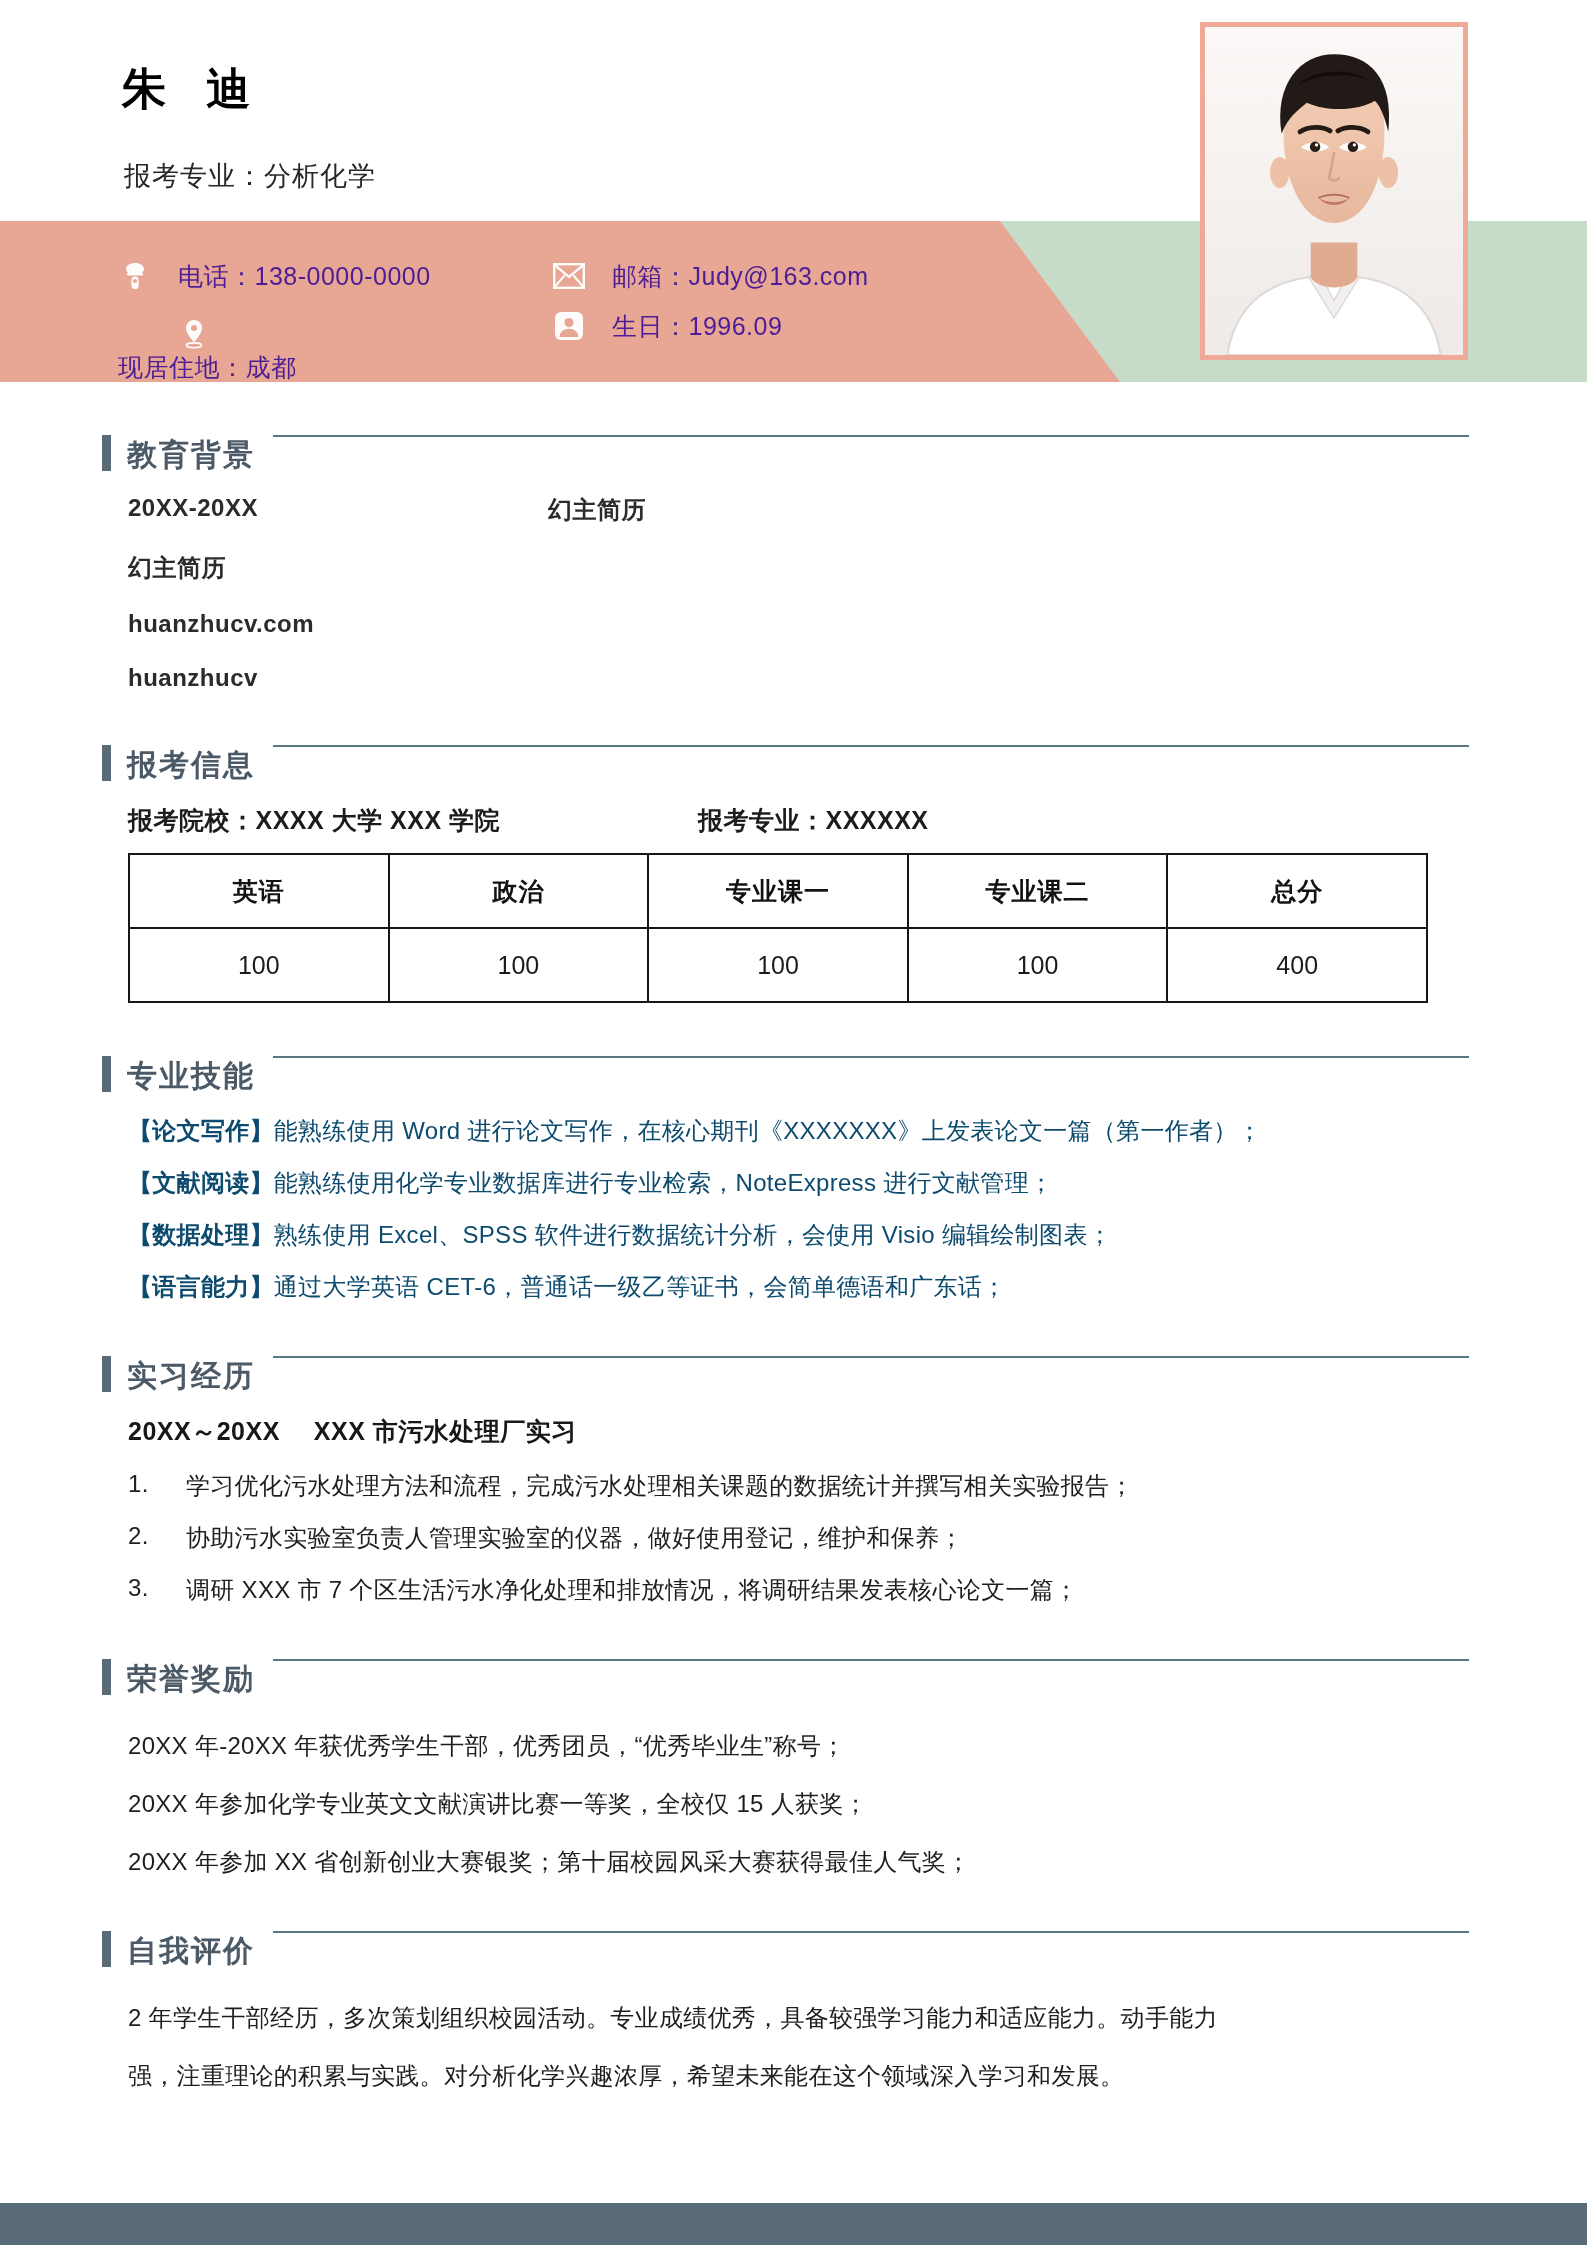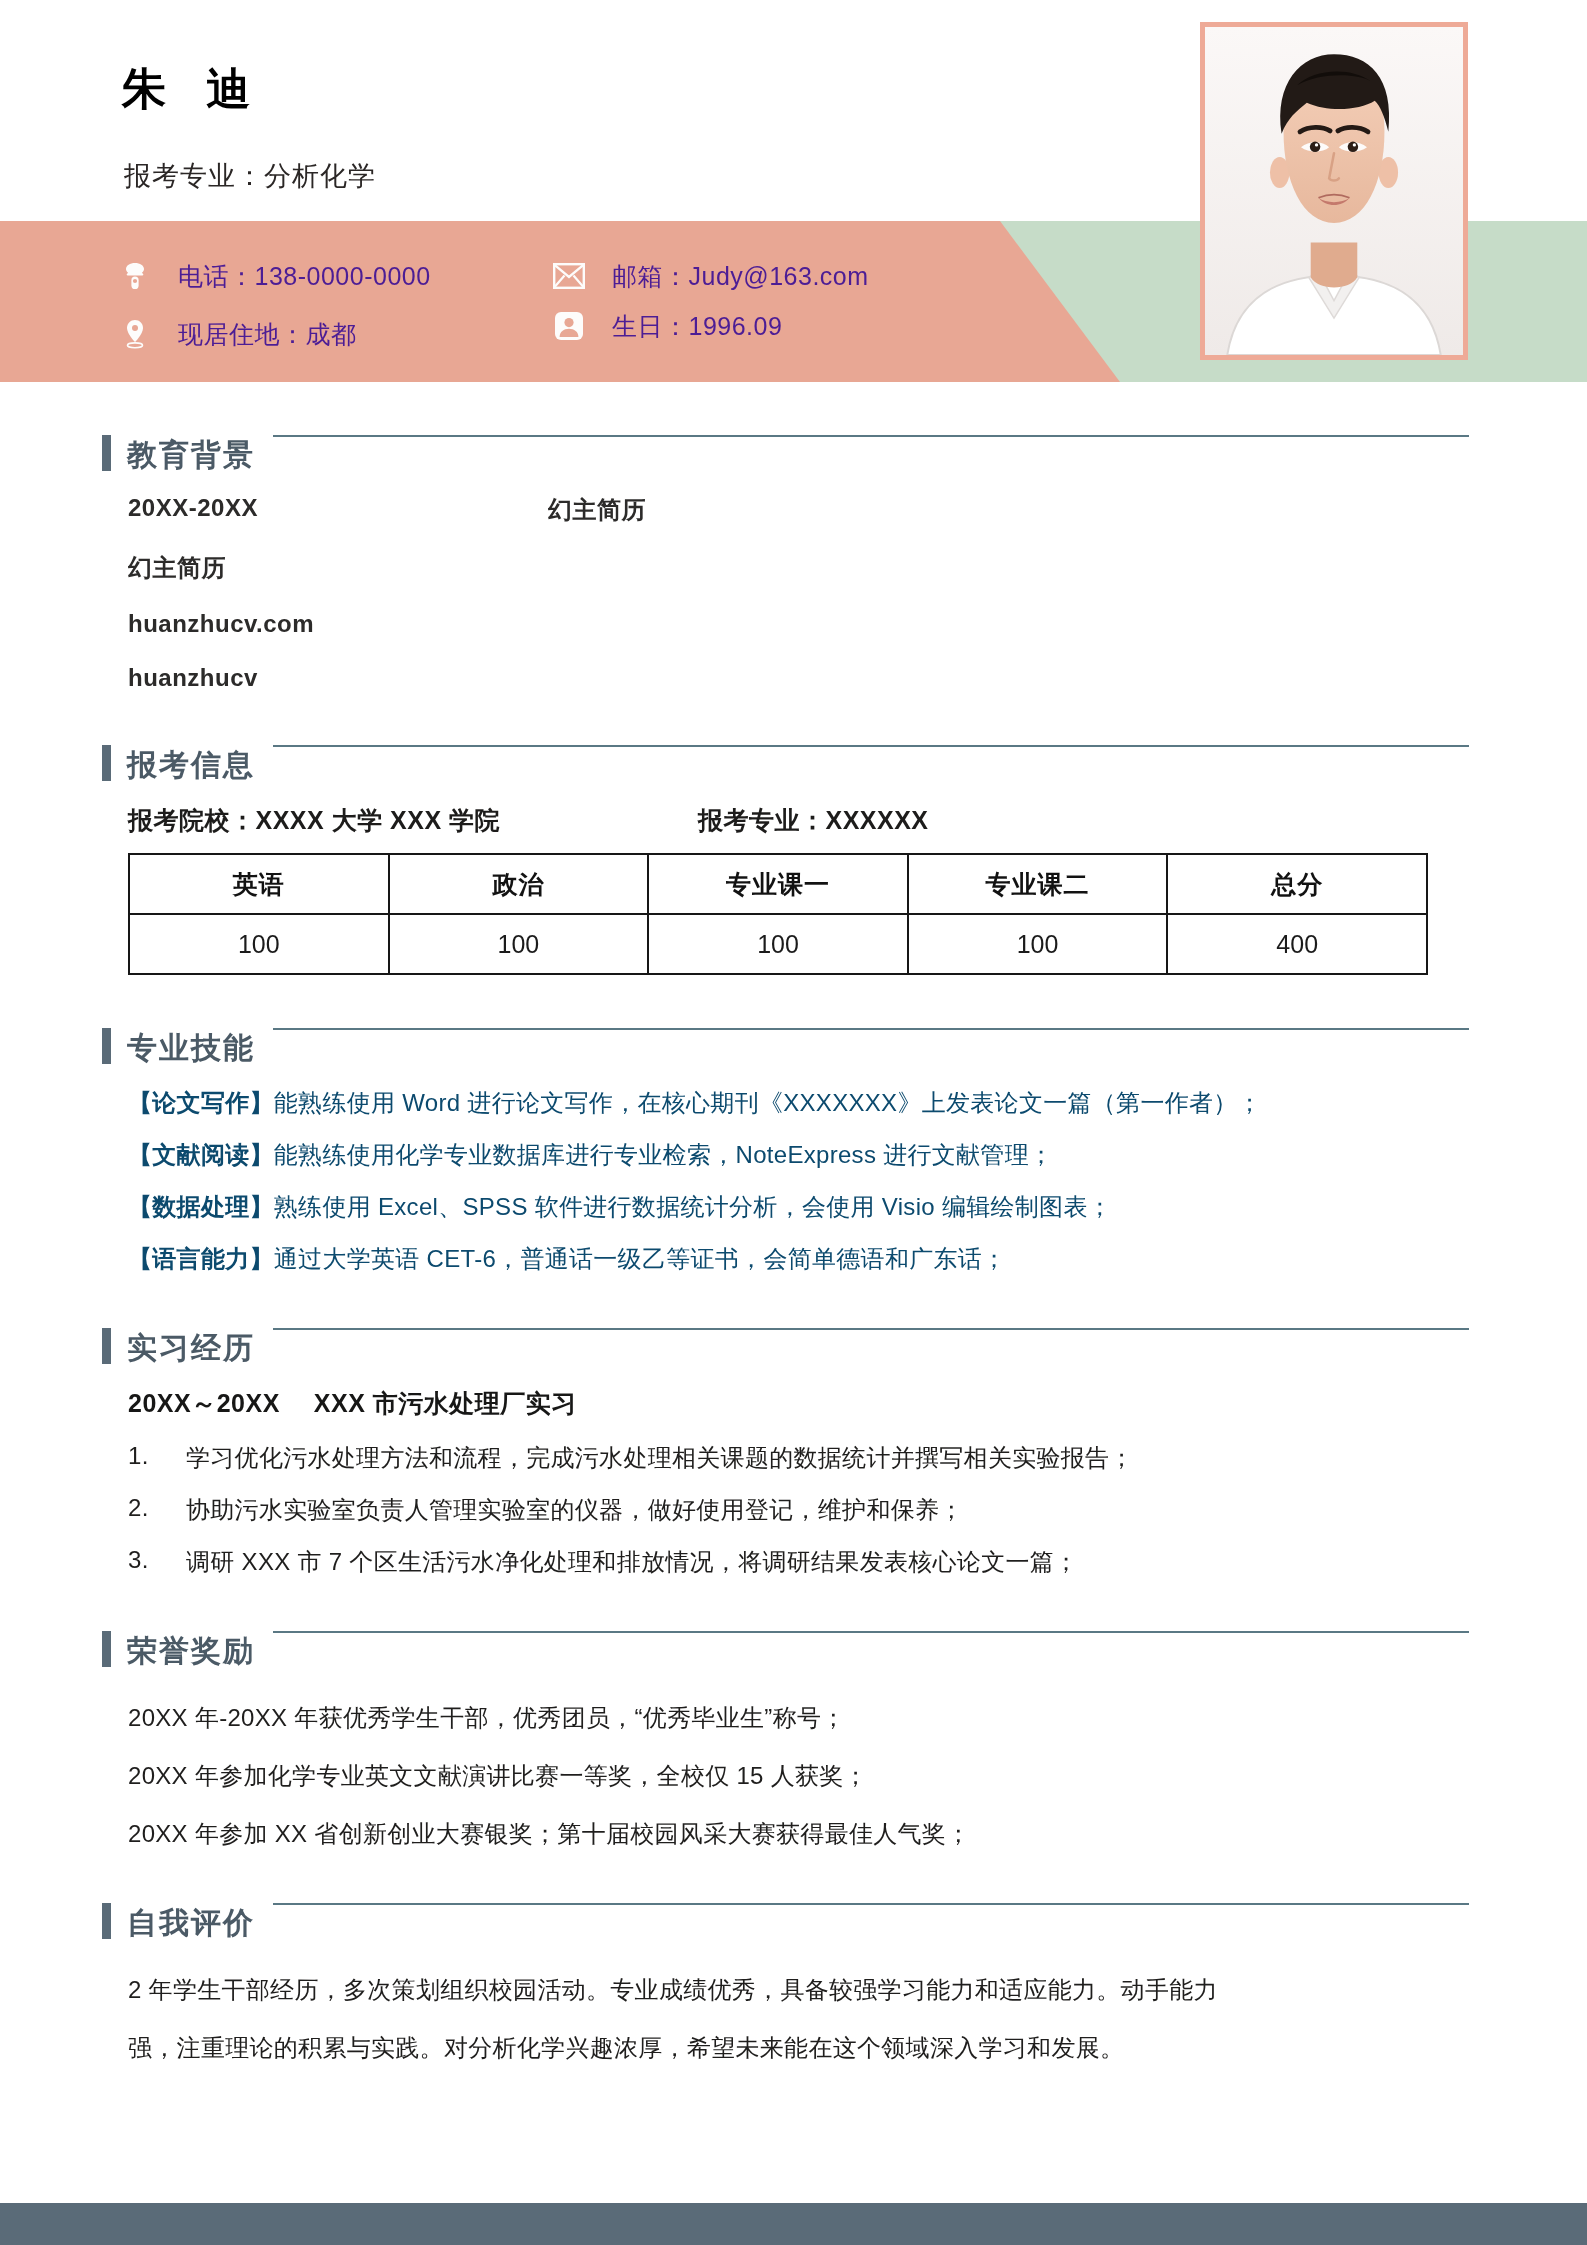--- a/index.html
+++ b/index.html
@@ -64,21 +64,21 @@
     flex:0 0 34px;
   }
   .c-item .ic svg { display:block; }
   .c-txt {
     font-size:25px;
     color:#4c1d95;
     letter-spacing:0.5px;
     white-space:nowrap;
   }
   .c-phone { left:118px; top:38px; }
-  .c-addr  { left:118px; top:96px; }
+  .c-addr  { left:118px; top:96px;flex-direction:column; }
   .c-mail  { left:552px; top:38px; }
   .c-bday  { left:552px; top:88px; }
 
   
   .photo-frame {
     position:absolute;
     left:1200px; top:22px;
     width:268px; height:338px;
     border:5px solid #eeaa97;
     background:#f7f3f1;
@@ -147,21 +147,21 @@
     font-size:25px; font-weight:700; color:#1d1c1b; letter-spacing:0.5px;
   }
   table.scores {
     border-collapse:collapse;
     width:1300px;
     margin-top:16px;
     table-layout:fixed;
   }
   table.scores td, table.scores th {
     border:2px solid #171717;
-    height:60px;
+    height:74px;
     text-align:center;
     vertical-align:middle;
   }
   table.scores th {
     font-size:25px; font-weight:700; color:#121212;
     letter-spacing:1px;
   }
   table.scores td {
     font-size:25px; font-weight:400; color:#1b1b1b;
   }

